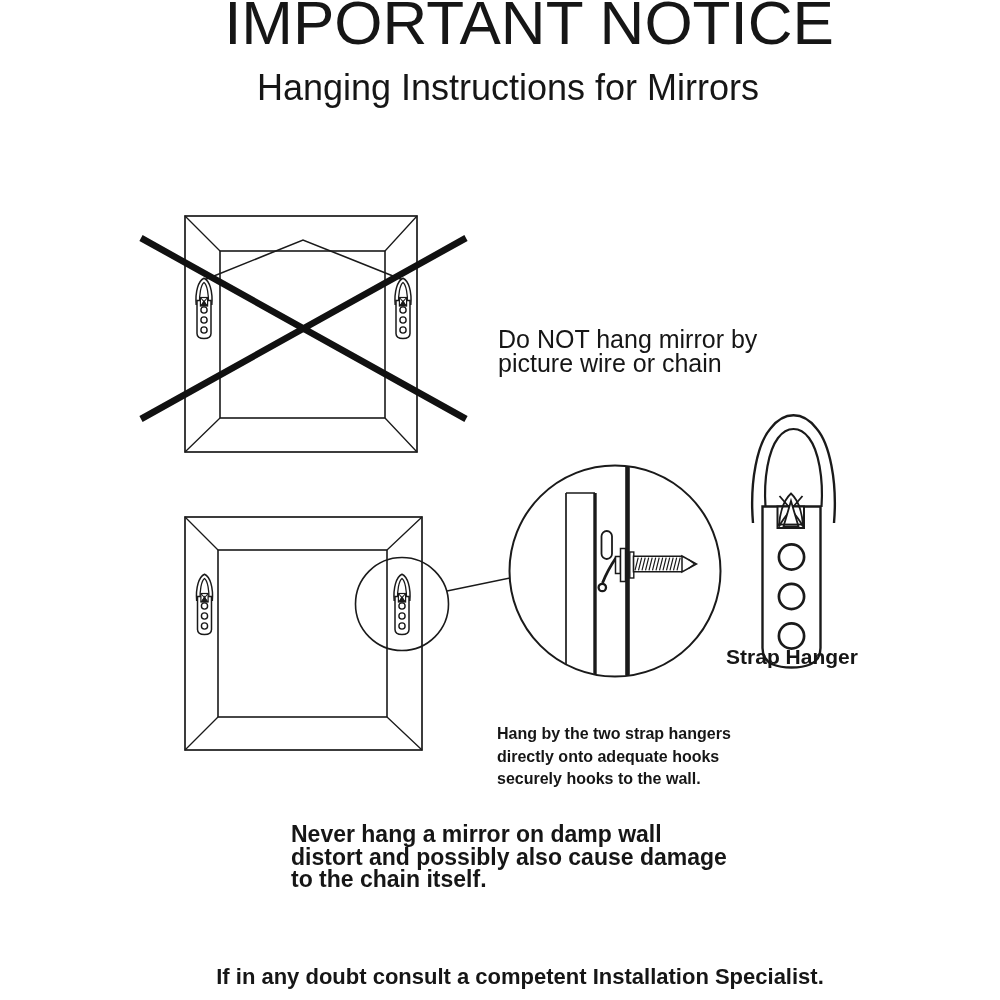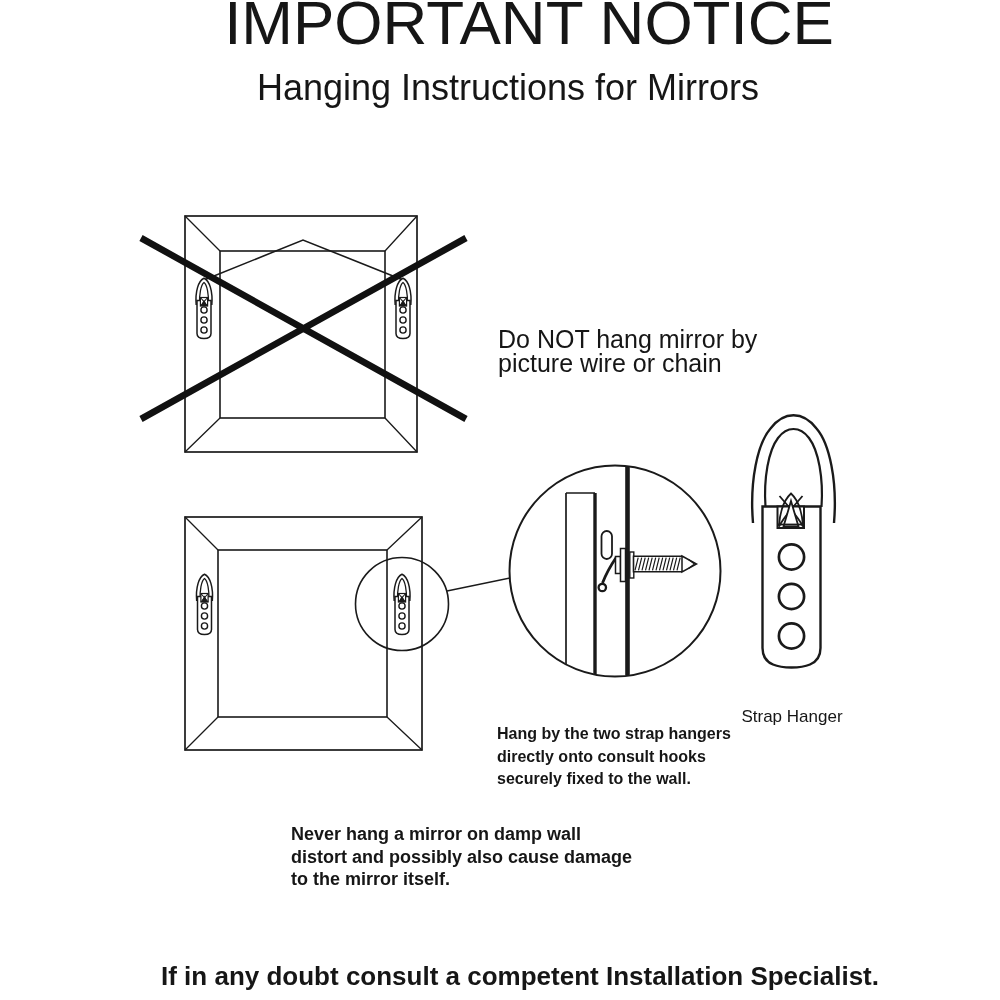--- a/index.html
+++ b/index.html
@@ -6,23 +6,23 @@
   .page{
     position:relative;width:1000px;height:1000px;background:#fff;overflow:hidden;
     font-family:"Liberation Sans",sans-serif;color:#161616;border-radius:17px;
   }
   .abs{position:absolute;}
   .ctr{transform:translateX(-50%);white-space:nowrap;}
   .title{top:-8px;left:529px;font-size:62px;line-height:62px;font-weight:400;letter-spacing:0px;}
   .subtitle{top:69px;left:508px;font-size:36px;line-height:38px;font-weight:400;text-align:center;}
   .wire-warning{top:291px;left:498px;font-size:25px;line-height:24px;font-weight:400;margin-top:36px;}
   .hang-instruction{top:723px;left:497px;font-size:16px;line-height:22.5px;font-weight:700;}
-  .damp-warning{top:823px;left:291px;font-size:18px;line-height:22.5px;font-weight:700;}
-  .footer-line{top:964px;left:520px;font-size:26px;line-height:25px;font-weight:700;}
-  .strap-label{top:708px;left:792px;font-size:17px;line-height:18px;font-weight:400;}
+  .damp-warning{top:823px;left:291px;font-size:23px;line-height:22.5px;font-weight:700;}
+  .footer-line{top:964px;left:520px;font-size:22px;line-height:25px;font-weight:700;}
+  .strap-label{top:648px;left:792px;font-size:21px;line-height:18px;font-weight:700;}
   svg{position:absolute;left:0;top:0;}
   svg *{vector-effect:none;}
 </style>
 </head>
 <body>
 
 <div class="page">
 
   <svg width="1000" height="1000" viewBox="0 0 1000 1000" fill="none" stroke="#1a1a1a" stroke-linecap="butt">
     <defs>
@@ -115,25 +115,25 @@
 
   <div class="abs wire-warning">
     <div>Do NOT hang mirror by</div>
     <div>picture wire or chain</div>
   </div>
 
   <div class="abs ctr strap-label">Strap Hanger</div>
 
   <div class="abs hang-instruction">
     <div>Hang by the two strap hangers</div>
-    <div>directly onto consult hooks</div>
-    <div>securely fixed to the wall.</div>
+    <div>directly onto adequate hooks</div>
+    <div>securely hooks to the wall.</div>
   </div>
 
   <div class="abs damp-warning">
     <div>Never hang a mirror on damp wall</div>
     <div>distort and possibly also cause damage</div>
-    <div>to the mirror itself.</div>
+    <div>to the chain itself.</div>
   </div>
 
   <div class="abs ctr footer-line">If in any doubt consult a competent Installation Specialist.</div>
 
 </div>
 
 </body></html>

